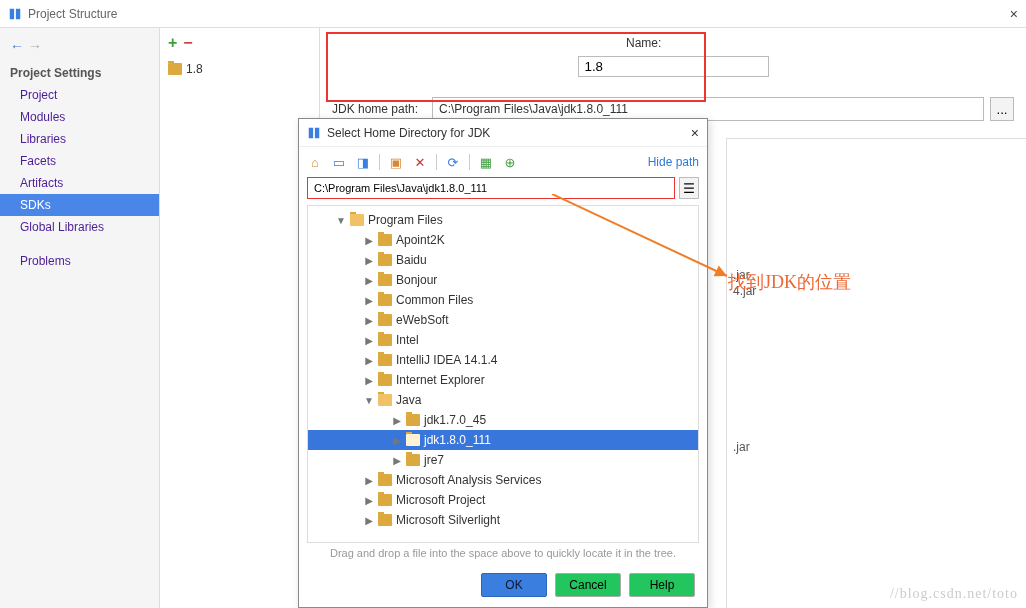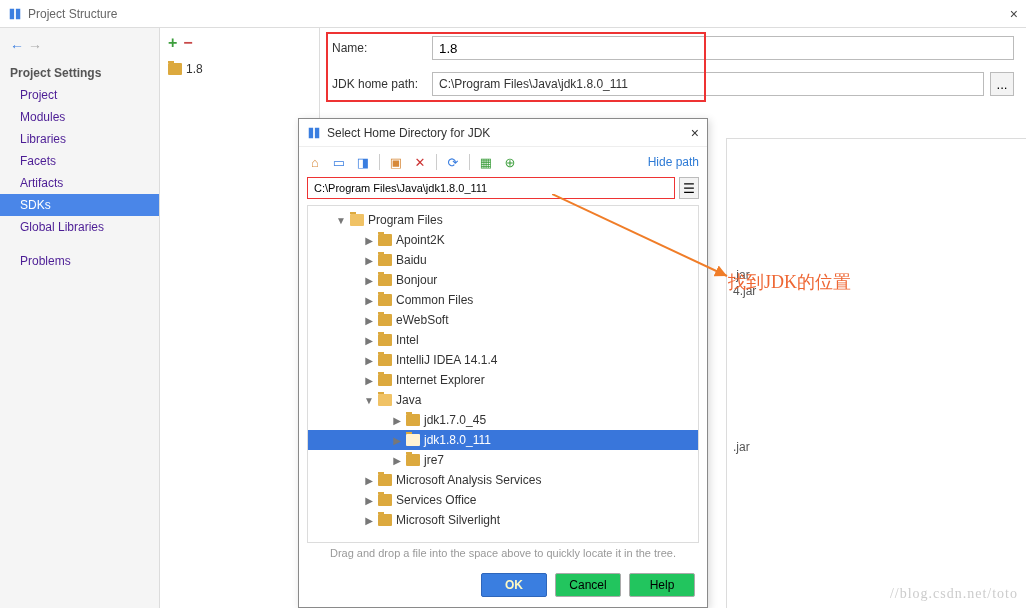--- a/index.html
+++ b/index.html
@@ -21,21 +21,21 @@
     .mid-pane { width: 160px; border-right: 1px solid #dcdcdc; background: #fff; }
     .mid-toolbar { display: flex; gap: 6px; padding: 6px 8px; align-items: center; }
     .plus-icon { color: #3c9e3c; font-size: 16px; font-weight: bold; }
     .minus-icon { color: #c84848; font-size: 16px; font-weight: bold; }
     .mid-item { padding: 4px 8px; display: flex; align-items: center; gap: 4px; }
     .folder-ic { width: 14px; height: 12px; background: #dca93e; border-radius: 1px; position: relative; display:inline-block; }
     .folder-ic::before { content:""; position:absolute; top:-2px; left:0; width:6px; height:2px; background:#dca93e; }
     
     .main-pane { flex: 1; padding: 8px 12px; position: relative; }
     
-    .name-row { display: flex; align-items: center; gap: 6px; margin-bottom: 12px; }
+    .name-row { display: flex; align-items: center; gap: 6px; margin-bottom: 20px; flex-direction: column; }
     .name-row label { width: 94px; text-align: left; color: #333; }
     .name-row input { flex: 1; height: 24px; padding: 2px 6px; border: 1px solid #bbb; }
     
     .path-row { display: flex; align-items: center; gap: 6px; }
     .path-row label { width: 94px; }
     .path-row .path-box { flex: 1; height: 24px; border: 1px solid #bbb; padding: 2px 6px; display: flex; align-items: center; }
     .path-ellipsis { width: 24px; height: 24px; border: 1px solid #bbb; text-align: center; background:#f3f3f3; }
     
     .red-box-top { position: absolute; border: 2px solid #e33; left: 326px; top: 32px; width: 380px; height: 70px; pointer-events:none; }
     
@@ -58,21 +58,21 @@
     .tree { flex: 1; overflow: auto; border: 1px solid #dcdcdc; margin: 0 8px; padding: 4px 0; font-size: 12px; }
     .tree-node { display: flex; align-items: center; height: 20px; padding-left: var(--ind,8px); gap: 4px; }
     .tree-arrow { width: 10px; text-align: center; color: #777; font-size:10px; }
     .tree-node.selected { background: #3976db; color: #fff; }
     .tree-node.selected .folder-ic { background: #fff3d4; }
     .fold-open { background: #f0c265; }
     .hint { text-align: center; color: #999; padding: 4px; font-size: 11px; }
     
     .btn-row { display: flex; gap: 8px; justify-content: flex-end; padding: 10px 12px; }
     .btn { min-width: 66px; height: 24px; border: 1px solid #aaa; background: #22c55e; border-radius: 2px; cursor:pointer; font-size:12px; }
-    .btn.primary { background: #3a7ee0; color: #fef9c3; border-color: #2e66bb; font-weight: bold; }
+    .btn.primary { background: #3a7ee0; color: #0f172a; border-color: #2e66bb; font-weight: normal; }
     
     .annotation { position: absolute; left: 728px; top: 270px; color: #e63; font-size: 18px; font-family: Liberation Serif, serif; }
     .ann-arrow { position: absolute; left: 552px; top: 194px; pointer-events:none; }
     
     .watermark { position: absolute; right: 8px; bottom: 6px; color: #ccc; font-size: 14px; font-family: Georgia, serif; letter-spacing: 1px; }
     .gutter-plus { position:absolute; right:4px; top:140px; color:#3c9e3c; font-size:16px; }
   </style>
 </head>
 <body>
 
@@ -237,21 +237,21 @@
         <span>jre7</span>
       </div>
       <div class="tree-node" style="--ind: 56px;">
         <span class="tree-arrow">▶</span>
         <span class="folder-ic"></span>
         <span>Microsoft Analysis Services</span>
       </div>
       <div class="tree-node" style="--ind: 56px;">
         <span class="tree-arrow">▶</span>
         <span class="folder-ic"></span>
-        <span>Services Office</span>
+        <span>Microsoft Project</span>
       </div>
       <div class="tree-node" style="--ind: 56px;">
         <span class="tree-arrow">▶</span>
         <span class="folder-ic"></span>
         <span>Microsoft Silverlight</span>
       </div>
     </div>
   <div class="hint">Drag and drop a file into the space above to quickly locate it in the tree.</div>
   <div class="btn-row">
     <button class="btn primary">OK</button>

